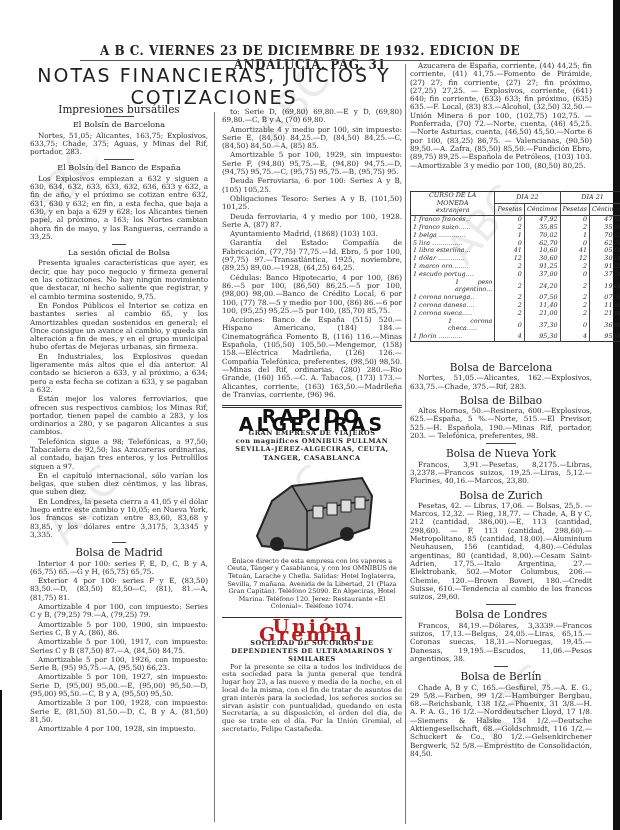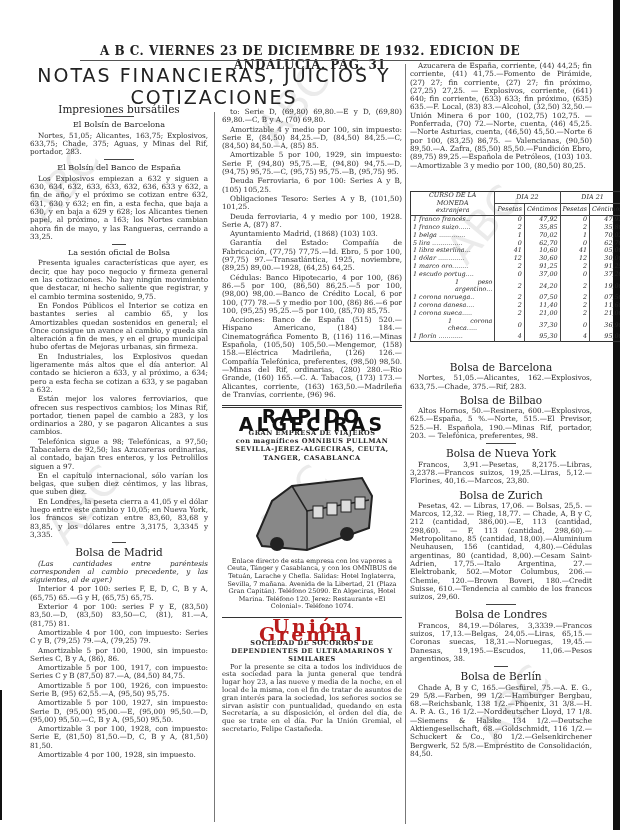--- a/index.html
+++ b/index.html
@@ -74,27 +74,26 @@
     <h4>La sesión oficial de Bolsa</h4>
     <p>Presenta iguales características que ayer, es decir, que hay poco negocio y firmeza general en las cotizaciones. No hay ningún movimiento que destacar, ni hecho saliente que registrar, y el cambio termina sostenido, 9,75.</p>
     <p>En Fondos Públicos el Interior se cotiza en bastantes series al cambio 65, y los Amortizables quedan sostenidos en general; el Once consigue un avance al cambio, y queda sin alteración a fin de mes, y en el grupo municipal hubo ofertas de Mejoras urbanas, sin firmeza.</p>
     <p>En Industriales, los Explosivos quedan ligeramente más altos que el día anterior. Al contado se hicieron a 633, y al próximo, a 634; pero a esta fecha se cotizan a 633, y se pagaban a 632.</p>
     <p>Están mejor los valores ferroviarios, que ofrecen sus respectivos cambios; los Minas Rif, portador, tienen papel de cambio a 283, y los ordinarios a 280, y se pagaron Alicantes a sus cambios.</p>
     <p>Telefónica sigue a 98; Telefónicas, a 97,50; Tabacalera de 92,50; las Azucareras ordinarias, al contado, bajan tres enteros, y los Petrolillos siguen a 97.</p>
     <p>En el capítulo internacional, sólo varían los belgas, que suben diez céntimos, y las libras, que suben diez.</p>
     <p>En Londres, la peseta cierra a 41,05 y el dólar luego entre este cambio y 10,05; en Nueva York, los francos se cotizan entre 83,60, 83,68 y 83,85, y los dólares entre 3,3175, 3,3345 y 3,335.</p>
     <div class="short-rule" style="width:14px"></div>
     <h3 class="h-sec">Bolsa de Madrid</h3>
-    <p class="italic">(Las cantidades entre paréntesis corresponden al cambio precedente, y las siguientes, al de ayer.)</p>
     <p>Interior 4 por 100: series F, E, D, C, B y A, (65,75) 65.—G y H, (65,75) 65,75.</p>
     <p>Exterior 4 por 100: series F y E, (83,50) 83,50.—D, (83,50) 83,50—C, (81), 81.—A, (81,75) 81.</p>
     <p>Amortizable 4 por 100, con impuesto: Series C y B, (79,25) 79.—A, (79,25) 79.</p>
     <p>Amortizable 5 por 100, 1900, sin impuesto: Series C, B y A, (86), 86.</p>
     <p>Amortizable 5 por 100, 1917, con impuesto: Series C y B (87,50) 87.—A, (84,50) 84,75.</p>
-    <p>Amortizable 5 por 100, 1926, con impuesto: Serie B, (95) 62,55.—A, (95,50) 95,75.</p>
+    <p>Amortizable 5 por 100, 1926, con impuesto: Serie B, (95) 95,75.—A, (95,50) 66,23.</p>
     <p>Amortizable 5 por 100, 1927, sin impuesto: Serie D, (95,00) 95,00.—E, (95,00) 95,50.—D, (95,00) 95,50.—C, B y A, (95,50) 95,50.</p>
     <p>Amortizable 3 por 100, 1928, con impuesto: Serie E, (81,50) 81,50.—D, C, B y A, (81,50) 81,50.</p>
     <p>Amortizable 4 por 100, 1928, sin impuesto.</p>
   </div>
 
   <div class="col c2">
     <p>to: Serie D, (69,80) 69,80.—E y D, (69,80) 69,80.—C, B y A, (70) 69,80.</p>
     <p>Amortizable 4 y medio por 100, sin impuesto: Serie E, (84,50) 84,25.—D, (84,50) 84,25.—C, (84,50) 84,50.—A, (85) 85.</p>
     <p>Amortizable 5 por 100, 1929, sin impuesto: Serie F, (94,80) 95,75.—E, (94,80) 94,75.—D, (94,75) 95,75.—C, (95,75) 95,75.—B, (95,75) 95.</p>
     <p>Deuda Ferroviaria, 6 por 100: Series A y B, (105) 105,25.</p>

